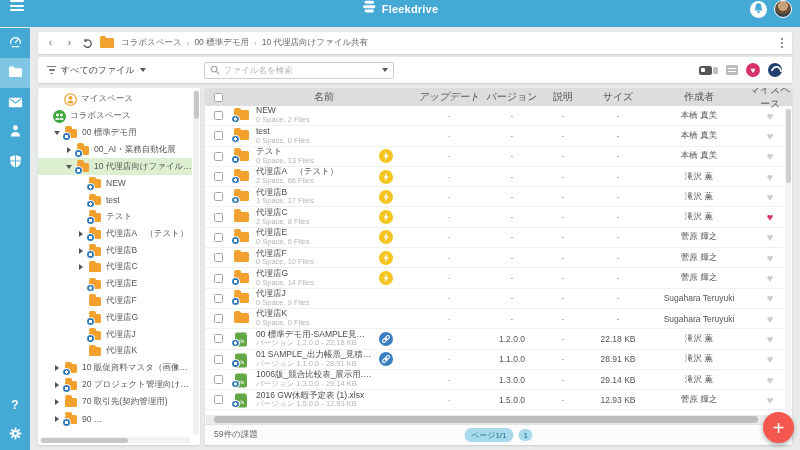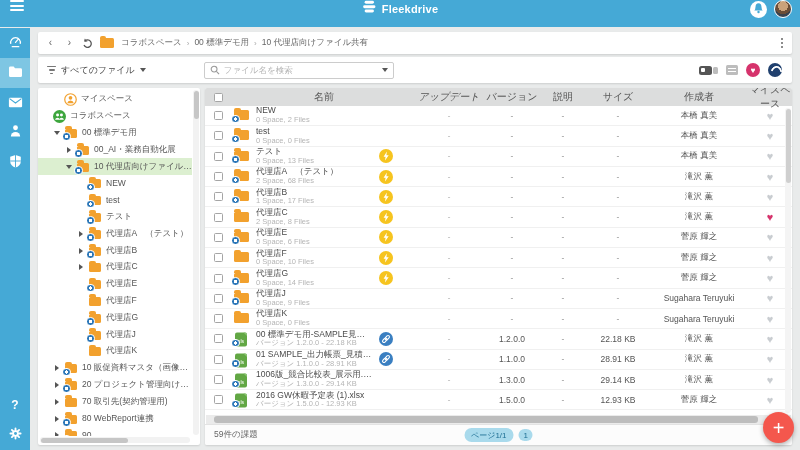--- a/index.html
+++ b/index.html
@@ -455,32 +455,20 @@
       <div class="tree-row" style="padding-left: 15px;">
         <span class="arrsp">
           <span class="arr-right"></span>
         </span>
         <span class="ticon">
           <span class="fico small">
             <span class="folder"></span>
             <span class="fbadge"></span>
           </span>
         </span>
-        <span class="tlabel">80 WebReport連携</span>
-      </div>
-      <div class="tree-row" style="padding-left: 15px;">
-        <span class="arrsp">
-          <span class="arr-right"></span>
-        </span>
-        <span class="ticon">
-          <span class="fico small">
-            <span class="folder"></span>
-            <span class="fbadge"></span>
-          </span>
-        </span>
         <span class="tlabel">90 …</span>
       </div>
     </div>
   <div class="tree-vscroll">
       <i></i>
     </div>
   <div class="tree-hscroll">
       <i></i>
     </div>
 </div>

